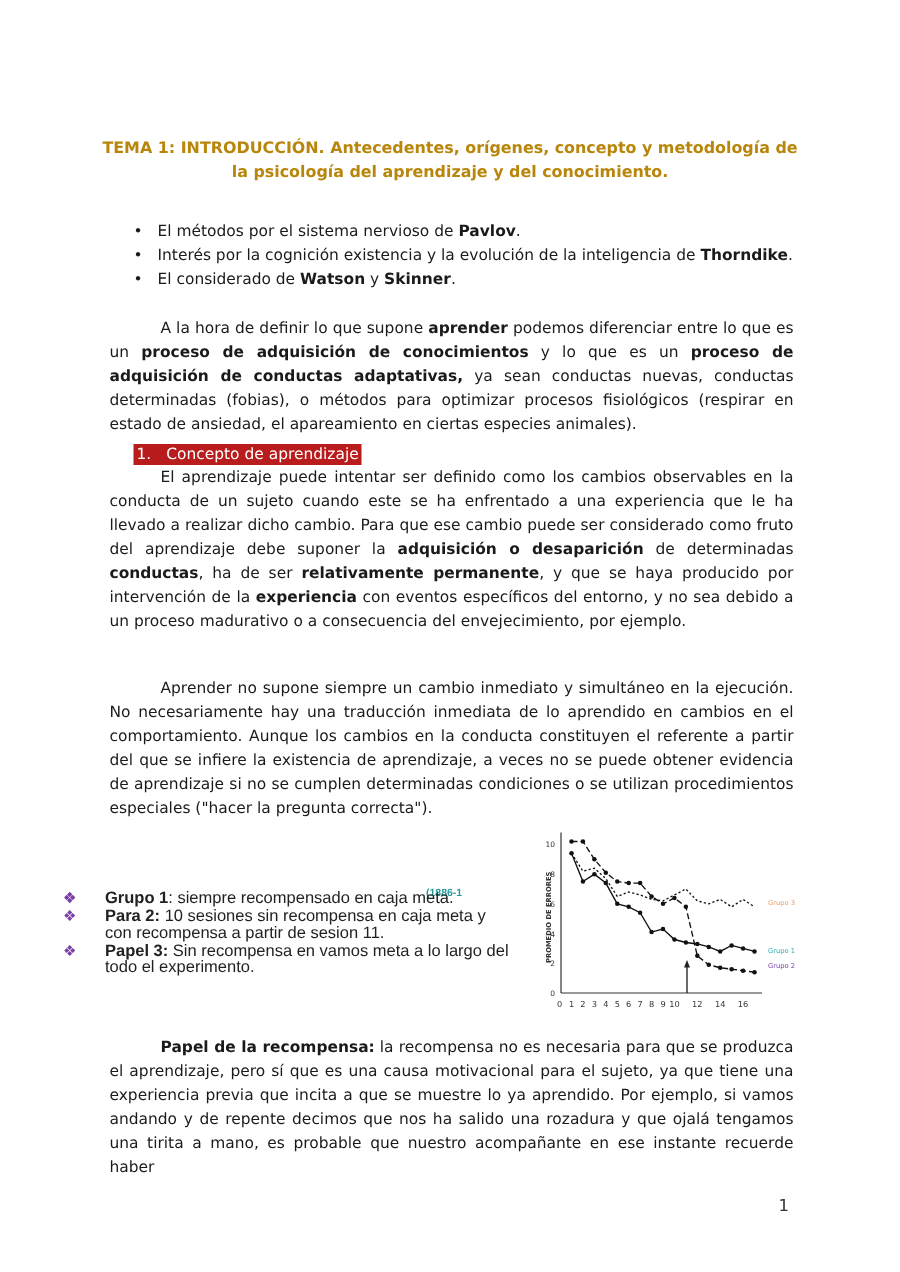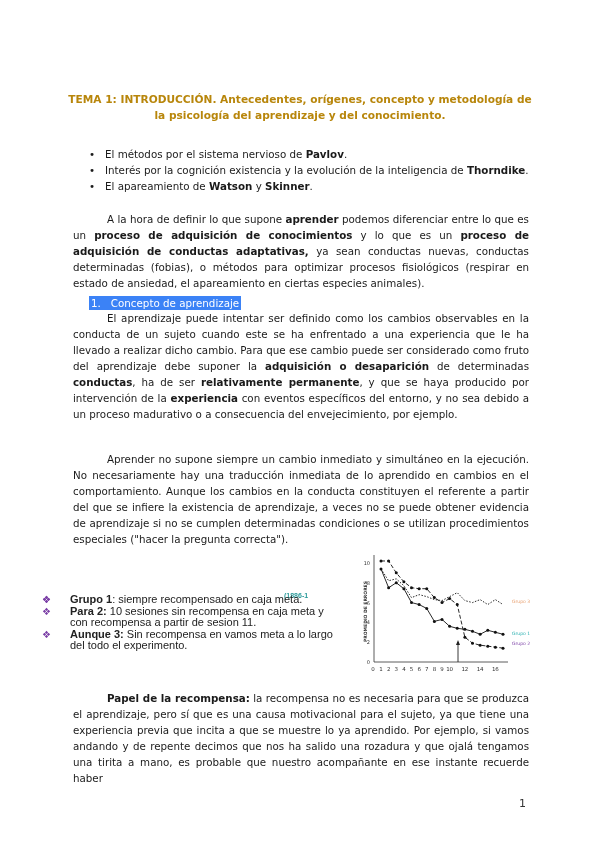--- a/index.html
+++ b/index.html
@@ -7,21 +7,21 @@
          font-family:"DejaVu Sans", sans-serif; color:#1a1a1a; }
   .page { position:absolute; left:0; top:0; width:600px; height:848px; background:#fff; }
   .title { position:absolute; left:62px; top:72px; width:476px; text-align:center;
            font-size:10.6px; font-weight:bold; color:#b8860b; line-height:16px;margin-top:19px; }
   .para { position:absolute; left:73px; width:456px; font-size:10.3px; line-height:16px;
           text-align:justify; }
   .indent { text-indent:34px; }
   .bullets { position:absolute; left:73px; width:456px; font-size:10.3px; line-height:16px; margin:0; padding:0; list-style:none; }
   .bullets li { position:relative; padding-left:32px; text-align:justify; }
   .bullets li .dot { position:absolute; left:16px; top:0; }
-  .heading { position:absolute; left:89px; font-size:10.3px; line-height:14px; background:#3b82f6; color:#fff; padding:0 2px 0 2px; }
+  .heading { position:absolute; left:89px; font-size:10.3px; line-height:14px; background:#b91c1c; color:#fff; padding:0 2px 0 2px; }
   .heading .num { margin-right:10px; }
   .latent { position:absolute; left:73px; top:550px; width:295px; font-size:10.6px; line-height:16px; color:#b8860b; text-align:justify; }
   .exp-list { position:absolute; left:42px; top:594px; width:300px; font-family:"Liberation Sans", sans-serif; font-size:11px; line-height:11.5px; color:#222; margin:0; padding:0; list-style:none; }
   .exp-list li { position:relative; padding-left:28px; }
   .exp-list .diam { position:absolute; left:0; top:0; color:#7b3fa6; font-size:10px; }
   .year { position:absolute; left:284px; top:592px; font-family:"Liberation Sans", sans-serif; font-size:7px; font-weight:bold; color:#2a9a9a; }
   .chart { position:absolute; left:360px; top:550px; width:180px; height:130px; }
   .pagenum { position:absolute; left:519px; top:797px; font-size:11px; color:#333; }
   b { font-weight:bold; }
 </style>
@@ -29,37 +29,37 @@
 <body>
 
 <div class="page">
 
   <div class="title">TEMA 1: INTRODUCCIÓN. Antecedentes, orígenes, concepto y metodología de la psicología del aprendizaje y del conocimiento.</div>
 
 
   <ul class="bullets" style="top:146px;">
     <li><span class="dot">•</span><span>El métodos por el sistema nervioso de </span><b>Pavlov</b><span>.</span></li>
     <li><span class="dot">•</span><span>Interés por la cognición existencia y la evolución de la inteligencia de </span><b>Thorndike</b><span>.</span></li>
-    <li><span class="dot">•</span><span>El apareamiento de </span><b>Watson</b><span> y </span><b>Skinner</b><span>.</span></li>
+    <li><span class="dot">•</span><span>El considerado de </span><b>Watson</b><span> y </span><b>Skinner</b><span>.</span></li>
   </ul>
 
   <div class="para indent" style="top:211px;"><span>A la hora de definir lo que supone </span><b>aprender</b><span> podemos diferenciar entre lo que es un </span><b>proceso de adquisición de conocimientos</b><span> y lo que es un </span><b>proceso de adquisición de conductas adaptativas,</b><span> ya sean conductas nuevas, conductas determinadas (fobias), o métodos para optimizar procesos fisiológicos (respirar en estado de ansiedad, el apareamiento en ciertas especies animales).</span></div>
 
   <div class="heading" style="top:296px;"><span class="num">1.</span><span>Concepto de aprendizaje</span></div>
   <div class="para indent" style="top:310px;"><span>El aprendizaje puede intentar ser definido como los cambios observables en la conducta de un sujeto cuando este se ha enfrentado a una experiencia que le ha llevado a realizar dicho cambio. Para que ese cambio puede ser considerado como fruto del aprendizaje debe suponer la </span><b>adquisición o desaparición</b><span> de determinadas </span><b>conductas</b><span>, ha de ser </span><b>relativamente permanente</b><span>, y que se haya producido por intervención de la </span><b>experiencia</b><span> con eventos específicos del entorno, y no sea debido a un proceso madurativo o a consecuencia del envejecimiento, por ejemplo.</span></div>
 
   <div class="para indent" style="top:451px;">Aprender no supone siempre un cambio inmediato y simultáneo en la ejecución. No necesariamente hay una traducción inmediata de lo aprendido en cambios en el comportamiento. Aunque los cambios en la conducta constituyen el referente a partir del que se infiere la existencia de aprendizaje, a veces no se puede obtener evidencia de aprendizaje si no se cumplen determinadas condiciones o se utilizan procedimientos especiales ("hacer la pregunta correcta").</div>
 
   <div class="year">(1886-1</div>
 
   <ul class="exp-list">
     <li><span class="diam">❖</span><b></b></li>
     <li><span class="diam">❖</span><b>Grupo 1</b><span>: siempre recompensado en caja meta.</span></li>
     <li><span class="diam">❖</span><b>Para 2:</b><span> 10 sesiones sin recompensa en caja meta y con recompensa a partir de sesion 11.</span></li>
-    <li><span class="diam">❖</span><b>Aunque 3:</b><span> Sin recompensa en vamos meta a lo largo del todo el experimento.</span></li>
+    <li><span class="diam">❖</span><b>Papel 3:</b><span> Sin recompensa en vamos meta a lo largo del todo el experimento.</span></li>
   </ul>
 
   <svg class="chart" viewBox="0 0 180 130" width="180" height="130">
     <g>
       <line x1="14" y1="5" x2="14" y2="112" stroke="#333" stroke-width="0.8"></line>
       <line x1="14" y1="112" x2="148" y2="112" stroke="#333" stroke-width="0.8"></line>
       <g font-size="5" fill="#333" font-family="DejaVu Sans, sans-serif" id="yticks">
           <text x="10" y="114" text-anchor="end">0</text>
           <text x="10" y="94.19047619047619" text-anchor="end">2</text>
           <text x="10" y="74.38095238095238" text-anchor="end">4</text>

